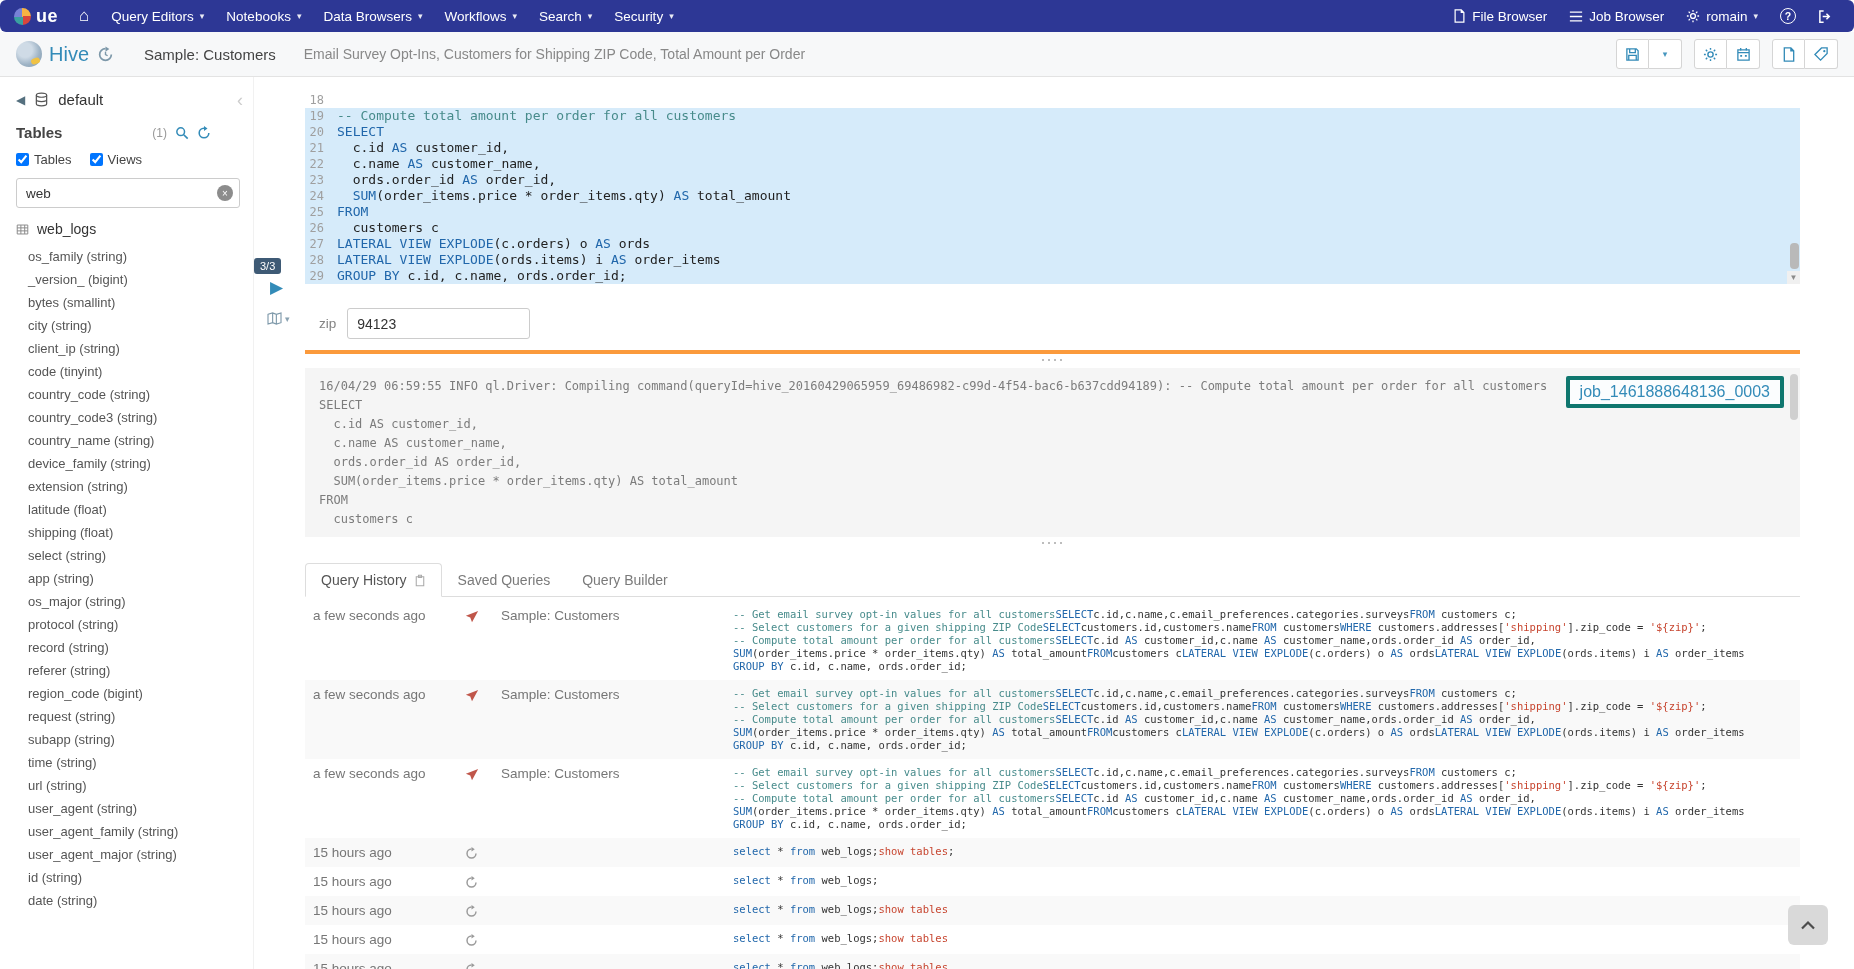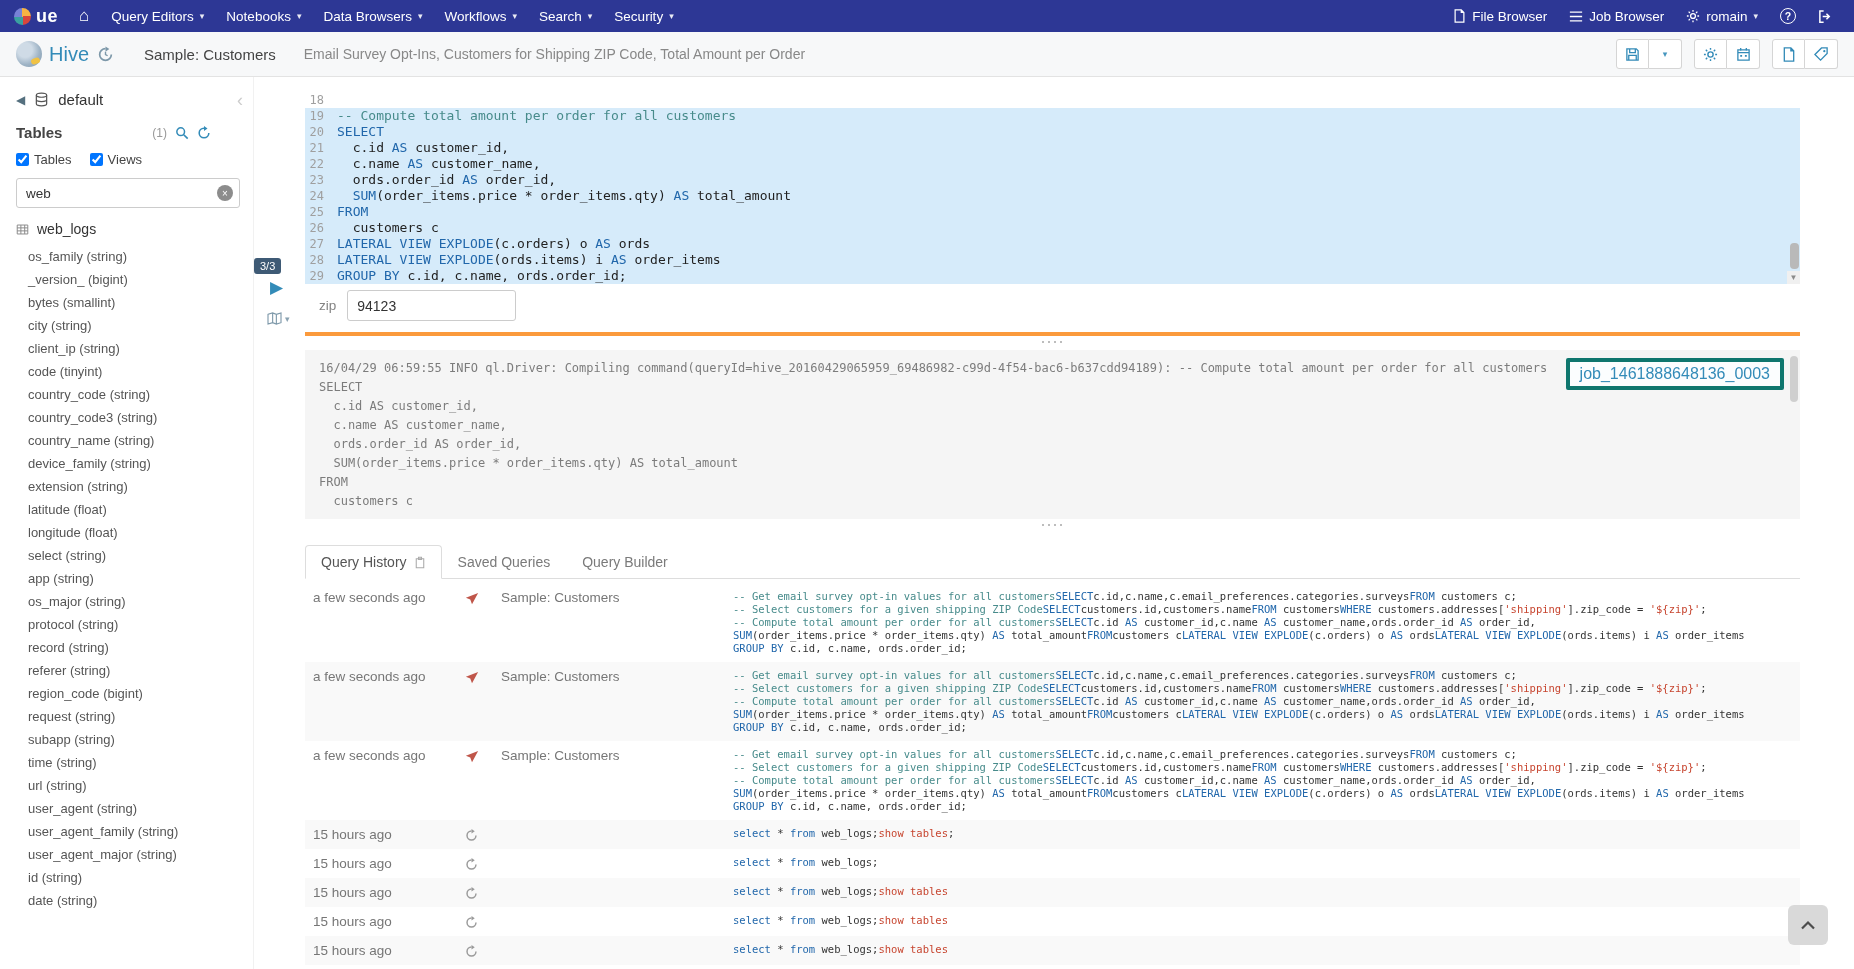--- a/index.html
+++ b/index.html
@@ -1,21 +1,21 @@
 <!DOCTYPE html>
 <html style="--navbar: #2d3795; --accent: #338bb8; --progress: #fb9a3c; --hl: #d6ebfa;"><head>
 <meta charset="utf-8">
 <style>
   * { margin:0; padding:0; box-sizing:border-box; }
   html,body { width:1854px; height:969px; overflow:hidden; }
   body { font-family:"Liberation Sans", sans-serif; background:#fff; color:#333; font-size:14px; position:relative; }
   svg { display:block; }
 
   
-  .topnav { height:32px; background:var(--navbar,#2d3795); display:flex; align-items:center; padding:0 10px; color:#fff; }
+  .topnav { height:32px; background:var(--navbar,#2d3795); display:flex; align-items:center; padding:0 10px; color:#fff;border-radius:6px; }
   .brand { display:flex; align-items:center; gap:5px; padding:0 10px 0 4px; cursor:pointer; }
   .logo-mark { width:17px; height:17px; border-radius:50%;
     background:conic-gradient(#f6b343 0 25%, #d8453c 25% 50%, #3aa0a0 50% 75%, #7781d6 75% 100%); }
   .logo-text { font-size:18px; font-weight:bold; letter-spacing:.5px; }
   .nav-item { display:flex; align-items:center; gap:6px; padding:0 11px; height:32px; color:#fff;
     font-size:13.5px; text-decoration:none; cursor:pointer; white-space:nowrap; }
   .caret { font-size:9px; opacity:.9; }
   .nav-right { margin-left:auto; display:flex; align-items:center; }
   .help-circle { width:16px; height:16px; border:1.4px solid #fff; border-radius:50%; font-size:10.5px;
     display:flex; align-items:center; justify-content:center; font-weight:bold; }
@@ -80,23 +80,23 @@
   .ed-num { width:32px; text-align:right; padding-right:13px; color:#9f9f9f; font-size:12px; flex:none; }
   .ed-code { white-space:pre; color:#222; }
   .tk-k { color:#2167ab; }
   .tk-c { color:#478b8b; }
   .tk-s { color:#c7452f; }
   .ed-scrollbar { position:absolute; right:0; top:0; bottom:0; width:13px; }
   .ed-thumb { position:absolute; right:1px; bottom:15px; width:9px; height:26px; background:#b9b9b9; border-radius:4px; }
   .ed-arrow { position:absolute; right:0; bottom:0; width:13px; height:13px; background:#f0f0f0; color:#8a8a8a;
     font-size:8px; display:flex; align-items:center; justify-content:center; cursor:pointer; }
 
-  .vars-row { display:flex; align-items:center; gap:11px; margin:6px 0 0 14px; }
+  .vars-row { display:flex; align-items:center; gap:11px; margin:24px 0 0 14px; }
   .var-label { color:#838383; font-size:13.5px; }
-  .var-input { width:169px; height:31px; border:1px solid #ccc; border-radius:3px; padding:0 9px; font-size:14px;
+  .var-input { width:183px; height:31px; border:1px solid #ccc; border-radius:3px; padding:0 9px; font-size:14px;
     color:#333; font-family:"Liberation Sans",sans-serif; }
   .progress { height:4px; background:var(--progress,#fb9a3c); margin-top:11px; }
   .grip { height:12px; display:flex; align-items:center; justify-content:center; cursor:row-resize; }
   .grip::after { content:""; width:26px; height:4px;
     background:radial-gradient(circle,#bdbdbd 1.3px,transparent 1.5px); background-size:6px 4px; }
 
   
   .log { position:relative; background:#f5f5f5; height:169px; margin-top:2px; padding:9px 14px; overflow:hidden; }
   .log-line { font-family:"DejaVu Sans Mono", monospace; font-size:12px; line-height:19px; color:#7c7c7c; white-space:pre; }
   .job-link { position:absolute; top:8px; right:16px; color:var(--accent,#338bb8); font-size:16px; background:#fbfdfe;
@@ -304,21 +304,21 @@
           <div class="col-item">bytes (smallint)</div>
           <div class="col-item">city (string)</div>
           <div class="col-item">client_ip (string)</div>
           <div class="col-item">code (tinyint)</div>
           <div class="col-item">country_code (string)</div>
           <div class="col-item">country_code3 (string)</div>
           <div class="col-item">country_name (string)</div>
           <div class="col-item">device_family (string)</div>
           <div class="col-item">extension (string)</div>
           <div class="col-item">latitude (float)</div>
-          <div class="col-item">longitude (float)</div>
+          <div class="col-item">shipping (float)</div>
           <div class="col-item">select (string)</div>
           <div class="col-item">app (string)</div>
           <div class="col-item">os_major (string)</div>
           <div class="col-item">protocol (string)</div>
           <div class="col-item">record (string)</div>
           <div class="col-item">referer (string)</div>
           <div class="col-item">region_code (bigint)</div>
           <div class="col-item">request (string)</div>
           <div class="col-item">subapp (string)</div>
           <div class="col-item">time (string)</div>

